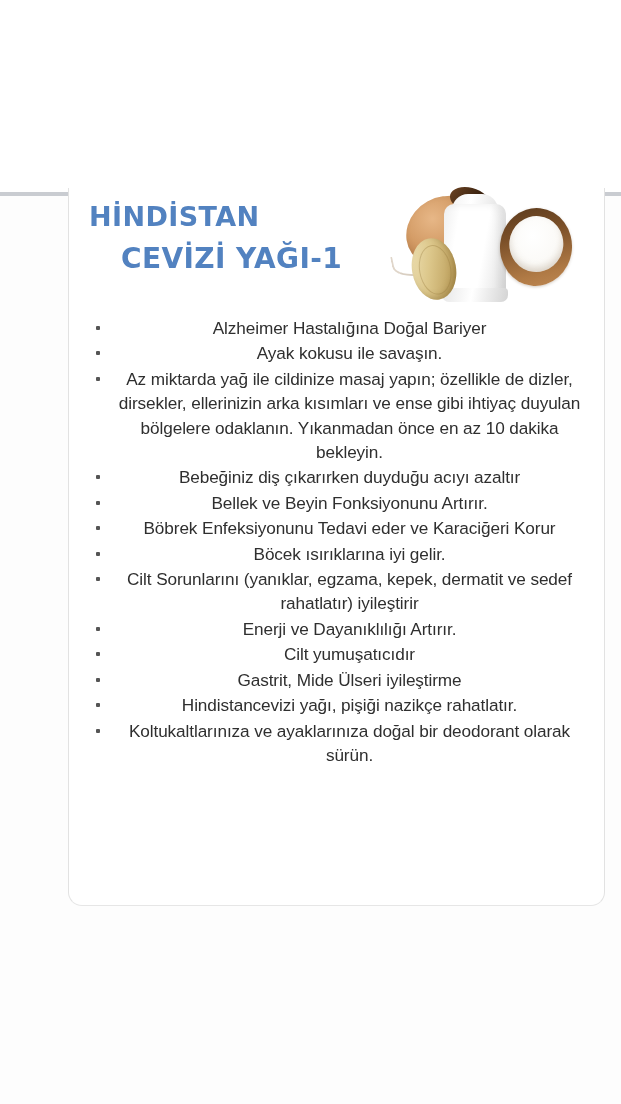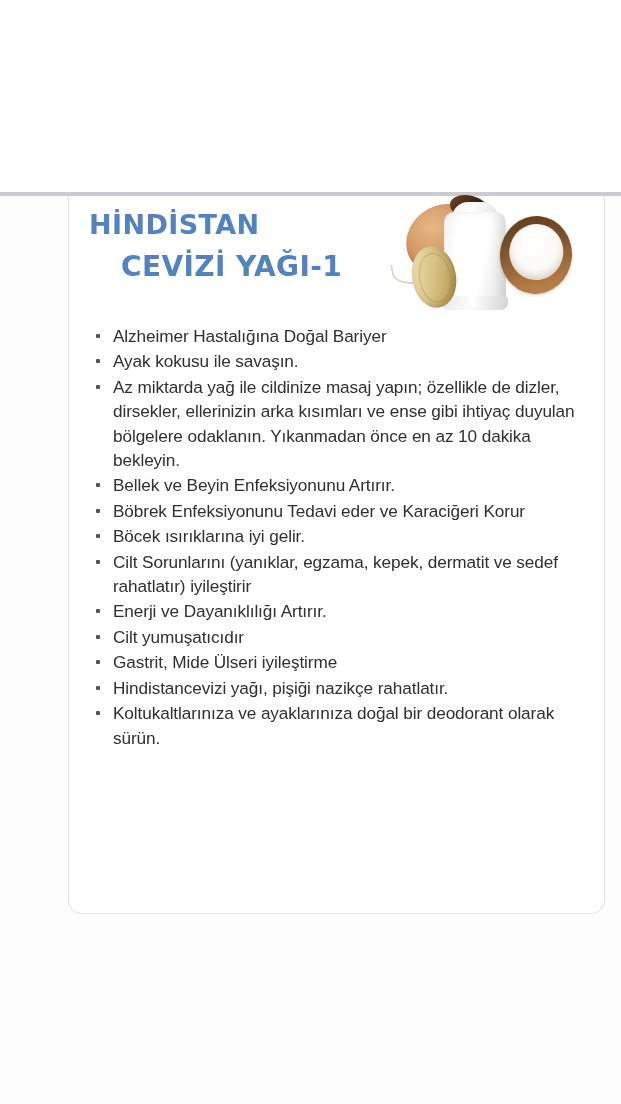--- a/index.html
+++ b/index.html
@@ -33,21 +33,21 @@
     position: absolute;
     left: 0; top: 196px;
     width: 621px; height: 908px;
     background: #fdfdfd;
   }
 
   
   .card {
     position: absolute;
     left: 68px;
-    top: 196px;
+    top: 188px;
     width: 537px;
     height: 718px;
     background: #ffffff;
     border-left: 1px solid #e2e2e2;
     border-right: 1px solid #e2e2e2;
     border-bottom: 1px solid #e6e6e6;
     border-radius: 0 0 14px 14px;
     box-sizing: border-box;
   }
 
@@ -171,20 +171,21 @@
     border-radius: 50%;
     background: radial-gradient(ellipse at 42% 36%, #ffffff 0%, #fbfaf7 55%, #ece6dd 100%);
     box-shadow: inset 0 -4px 7px rgba(160,140,115,.30);
   }
 
   
   .benefits-list {
     list-style: none;
     margin: 0;
     padding: 6px 18px 0 24px;
+    text-align: center;
   }
   .benefit-item {
     position: relative;
     padding-left: 20px;
     margin: 0 0 1px 0;
     color: #2f2f2f;
     font-family: "Liberation Sans", sans-serif;
     font-size: 17.2px;
     line-height: 24.4px;
     letter-spacing: -0.1px;
@@ -225,21 +226,22 @@
       <div class="jar-lid"></div>
       <div class="coconut-half"></div>
     </div>
 
   </div>
 
   <ul class="benefits-list">
       <li class="benefit-item">Alzheimer Hastalığına Doğal Bariyer</li>
       <li class="benefit-item">Ayak kokusu ile savaşın.</li>
       <li class="benefit-item">Az miktarda yağ ile cildinize masaj yapın; özellikle de dizler, dirsekler, ellerinizin arka kısımları ve ense gibi ihtiyaç duyulan bölgelere odaklanın. Yıkanmadan önce en az 10 dakika bekleyin.</li>
-      <li class="benefit-item">Bellek ve Beyin Enfeksiyonunu Artırır.</li>
+      <li class="benefit-item">Bebeğiniz diş çıkarırken duyduğu acıyı azaltır</li>
+      <li class="benefit-item">Bellek ve Beyin Fonksiyonunu Artırır.</li>
       <li class="benefit-item">Böbrek Enfeksiyonunu Tedavi eder ve Karaciğeri Korur</li>
       <li class="benefit-item">Böcek ısırıklarına iyi gelir.</li>
       <li class="benefit-item">Cilt Sorunlarını (yanıklar, egzama, kepek, dermatit ve sedef rahatlatır) iyileştirir</li>
       <li class="benefit-item">Enerji ve Dayanıklılığı Artırır.</li>
       <li class="benefit-item">Cilt yumuşatıcıdır</li>
       <li class="benefit-item">Gastrit, Mide Ülseri iyileştirme</li>
       <li class="benefit-item">Hindistancevizi yağı, pişiği nazikçe rahatlatır.</li>
       <li class="benefit-item">Koltukaltlarınıza ve ayaklarınıza doğal bir deodorant olarak sürün.</li>
     </ul>
 

